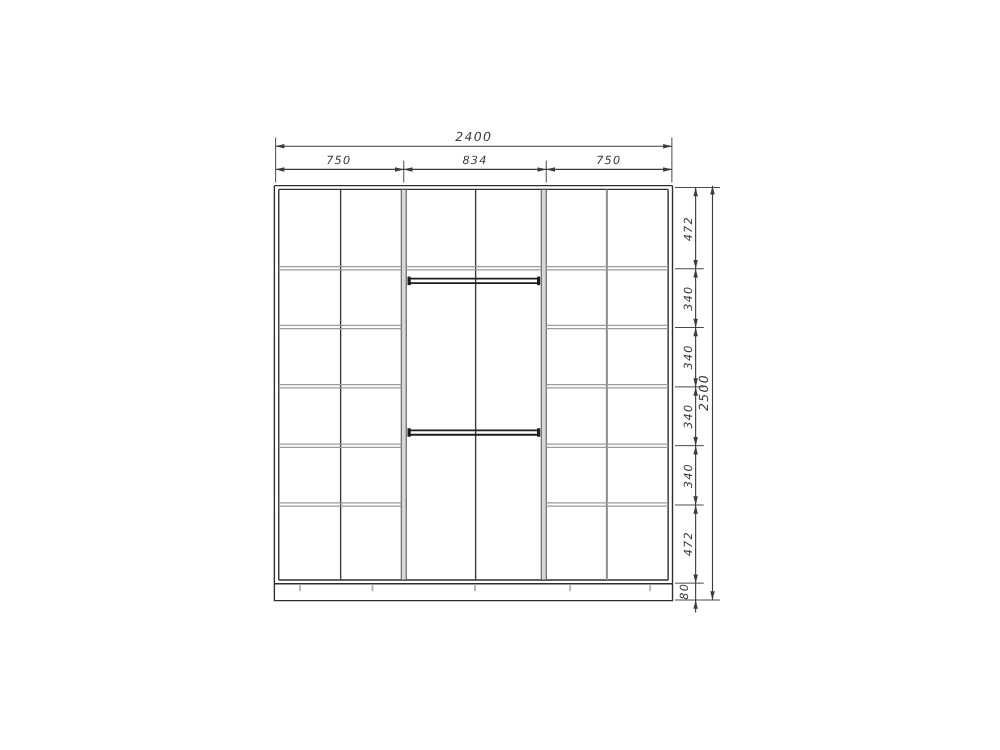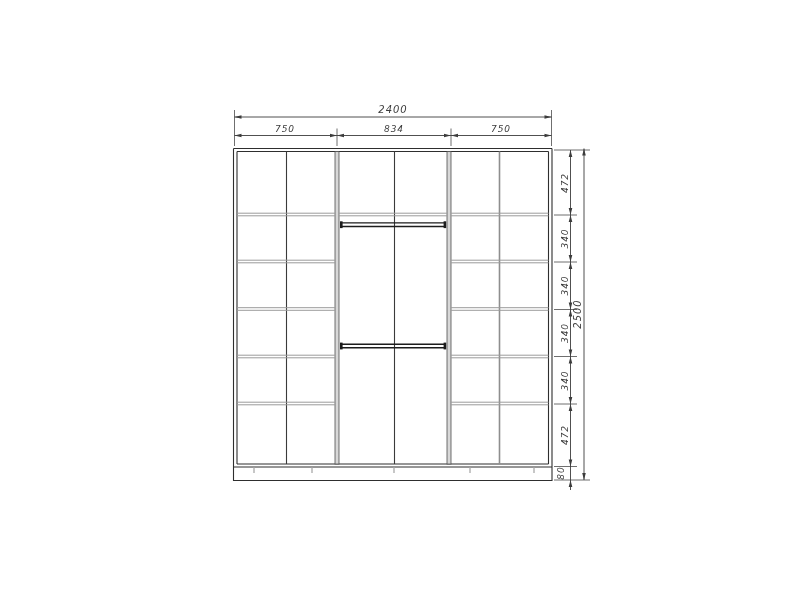--- a/index.html
+++ b/index.html
@@ -7,21 +7,21 @@
     --ln-dark:#2e2e2e;
     --ln-mid:#4a4a4a;
     --ln-grey:#9b9b9b;
     --ln-lightgrey:#c9c9c9;
     --ln-rail:#1c1c1c;
     --dim:#3c3c3c;
   }
   html,body{margin:0;padding:0;background:var(--bg);}
   .canvas{
     position:relative;width:644px;height:600px;background:var(--bg);
-    font-family:"DejaVu Sans",sans-serif;overflow:hidden;margin-left:14px;
+    font-family:"DejaVu Sans",sans-serif;overflow:hidden;
   }
   svg{display:block;}
   .dim-text{
     font-family:"DejaVu Sans",sans-serif;
     font-style:italic;
     fill:var(--dim);
     letter-spacing:1px;
   }
   .t10{font-size:10px;}
   .t9{font-size:9px;}

